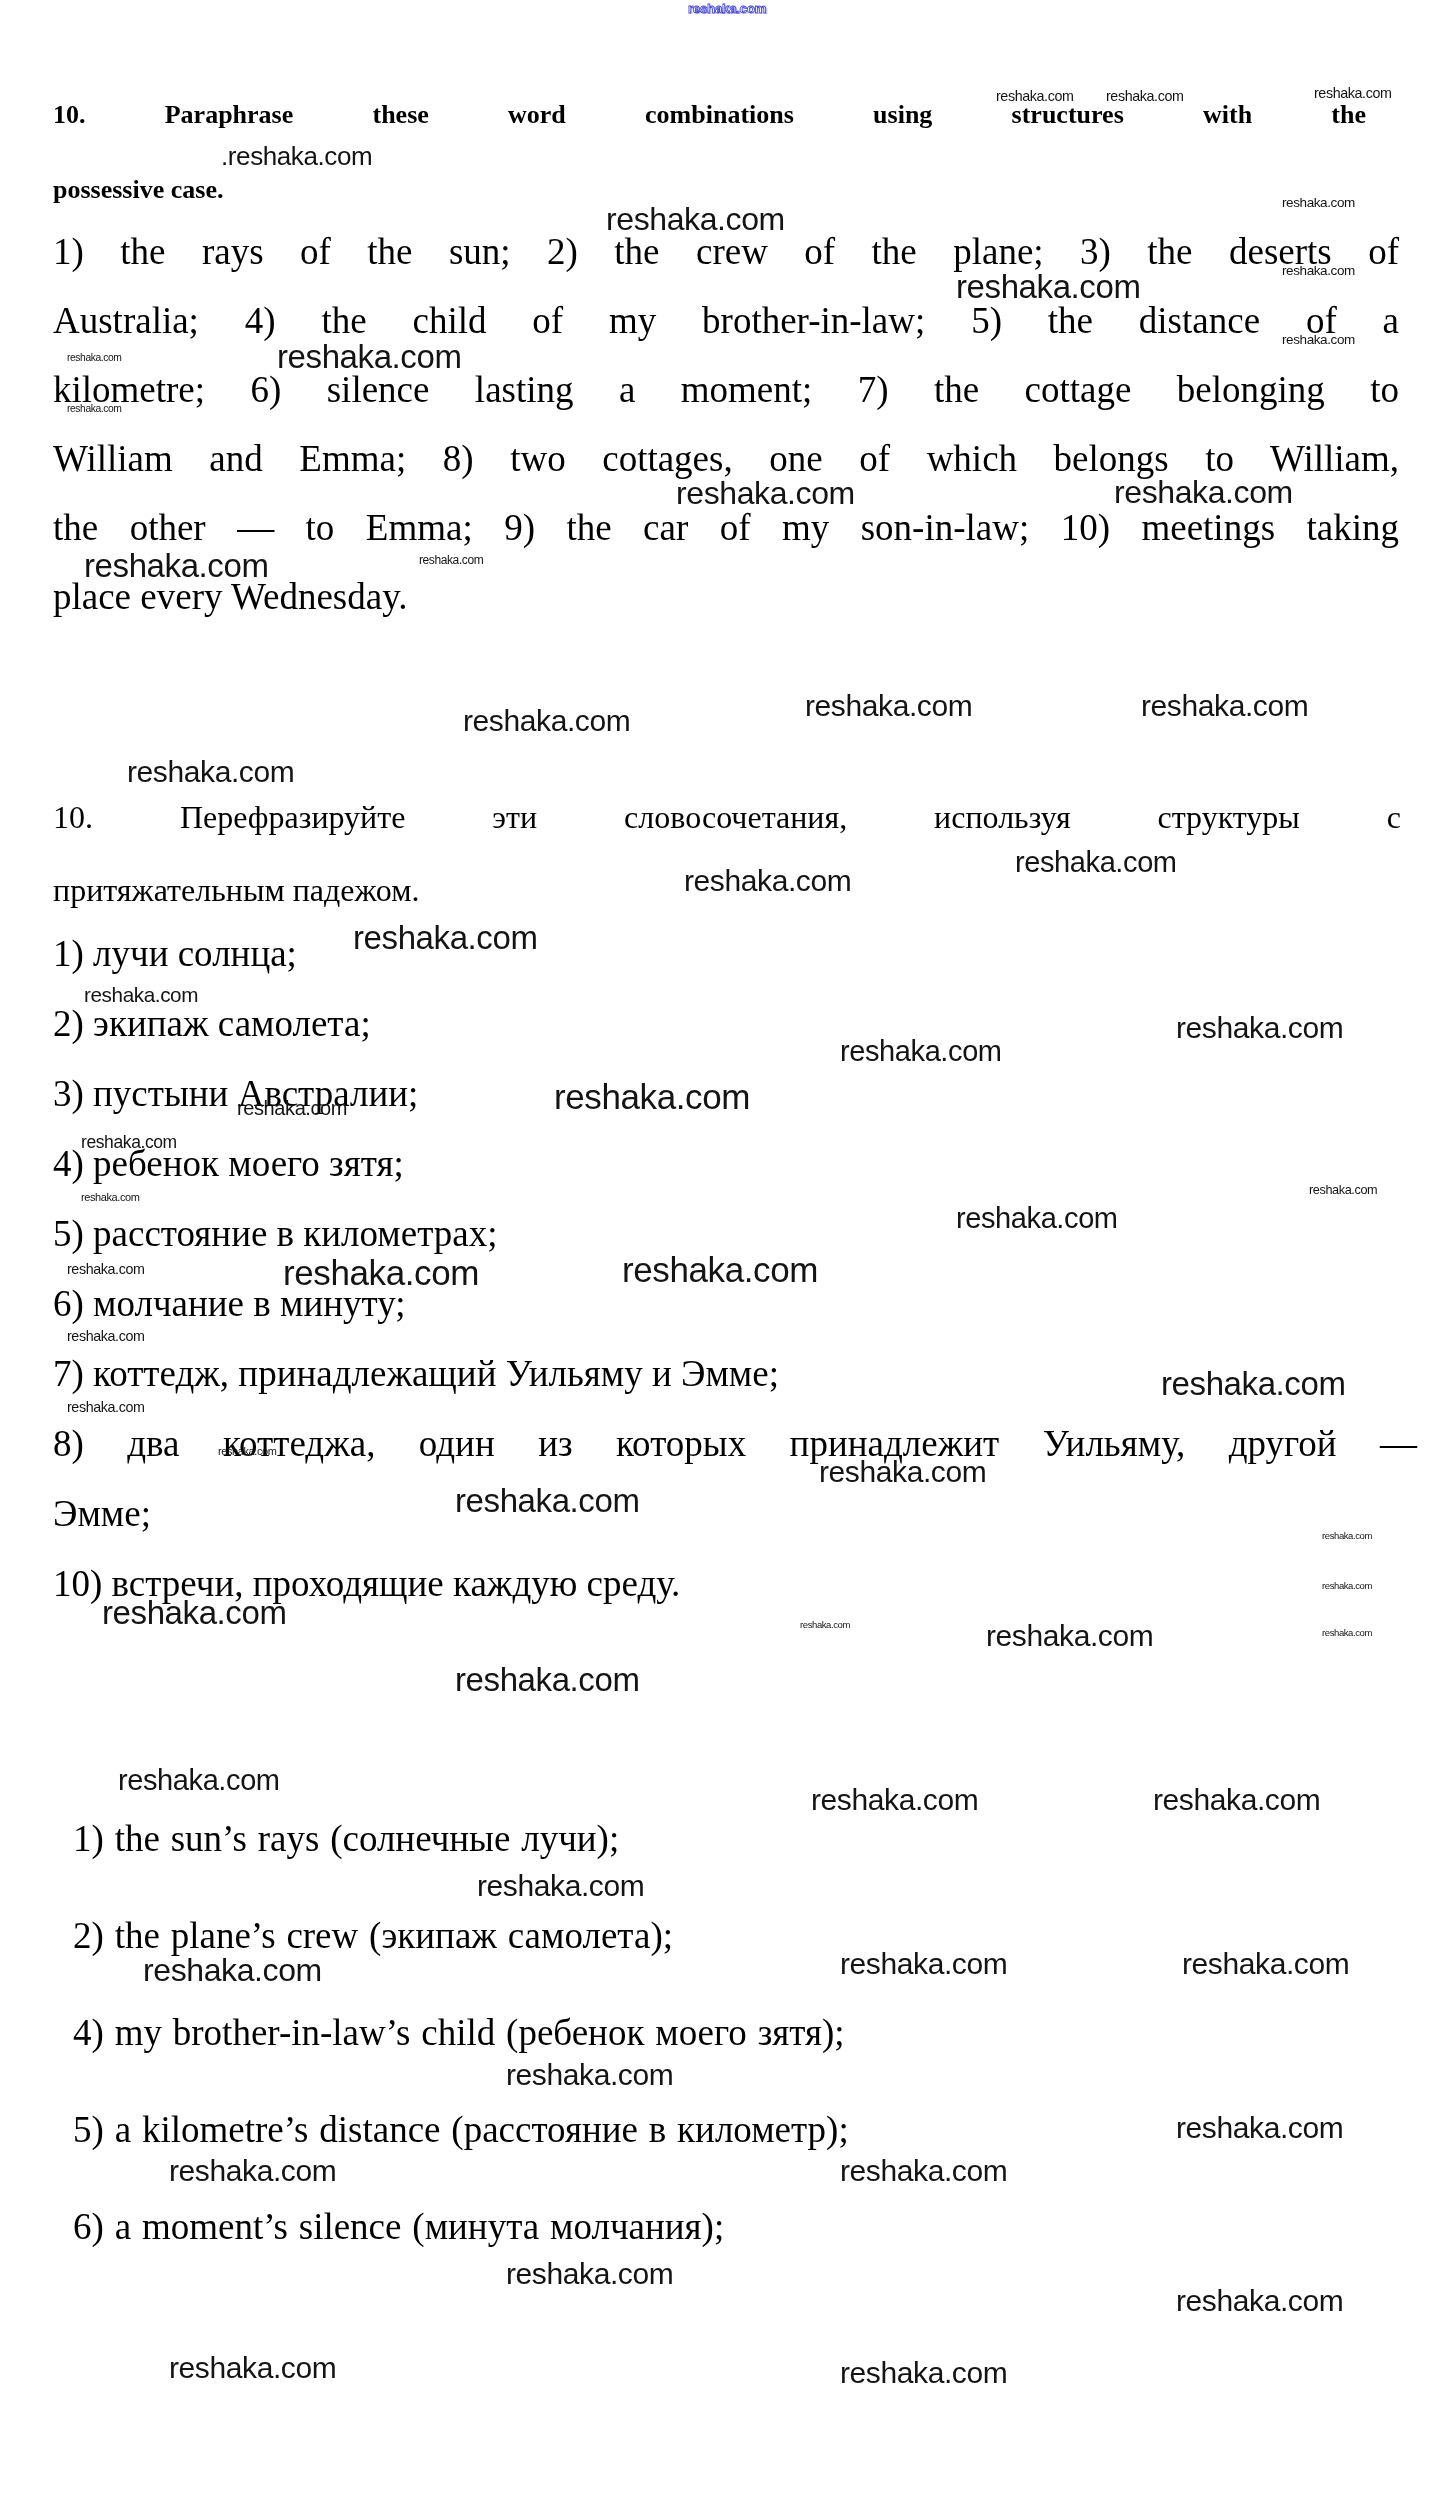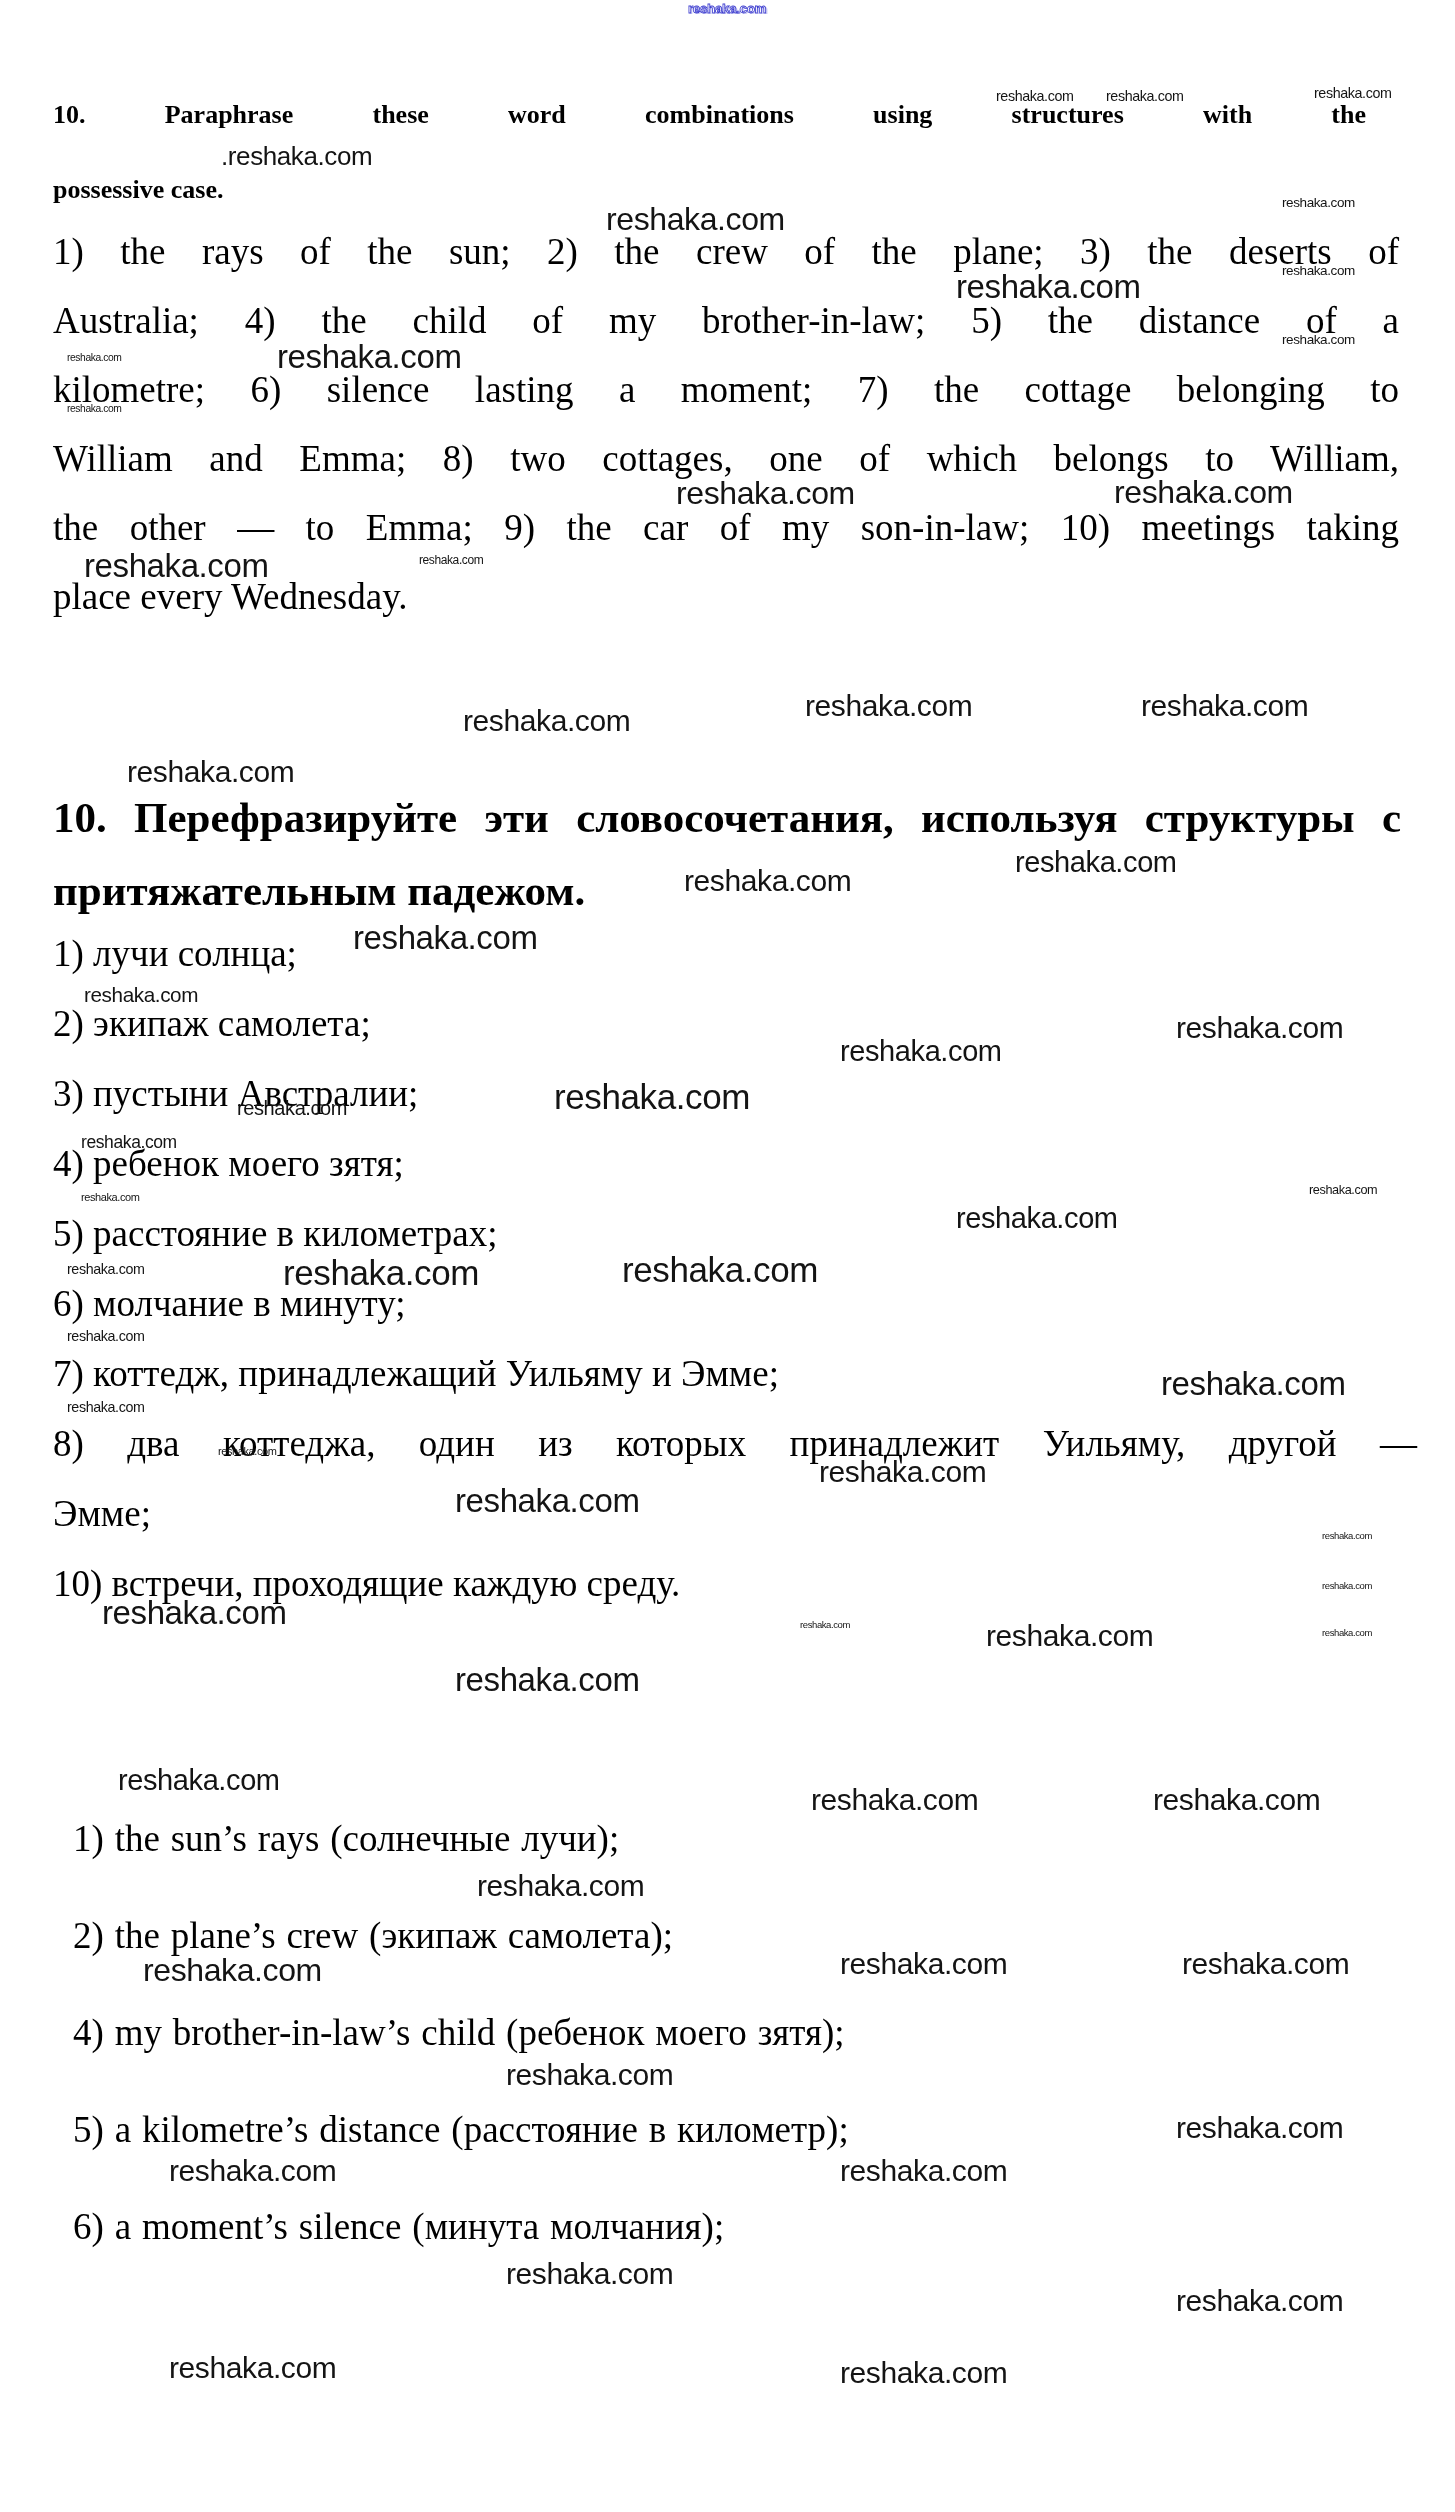--- a/index.html
+++ b/index.html
@@ -7,21 +7,21 @@
     width:1456px; height:2512px; position:relative; overflow:hidden;
     background:#ffffff; color:#000;
     font-family:"Liberation Serif", serif;
   }
   .page { position:absolute; inset:0; }
   .block { position:absolute; white-space:nowrap; }
   .block > div { white-space:nowrap; }
 
   
   .en-heading { top:77px;  left:53px; width:1313px; font-size:26px; line-height:75px; font-weight:bold; }
-  .ru-heading { top:781px; left:53px; width:1348px; font-size:43px; line-height:73px; font-weight:bold; }
+  .ru-heading { top:781px; left:53px; width:1348px; font-size:32px; line-height:73px; font-weight:normal; }
   .en-heading > div, .ru-heading > div { text-align:justify; text-align-last:justify; }
   .en-heading > div:last-child, .ru-heading > div:last-child { text-align-last:left; }
 
   
   .en-para { top:217px; left:53px; width:1346px; font-size:37px; line-height:69px; }
   .en-para > div { text-align:justify; text-align-last:justify; }
   .en-para > div:last-child { text-align-last:left; }
 
   
   .ru-items { top:919px; left:53px; width:1364px; font-size:37px; line-height:70px; }

